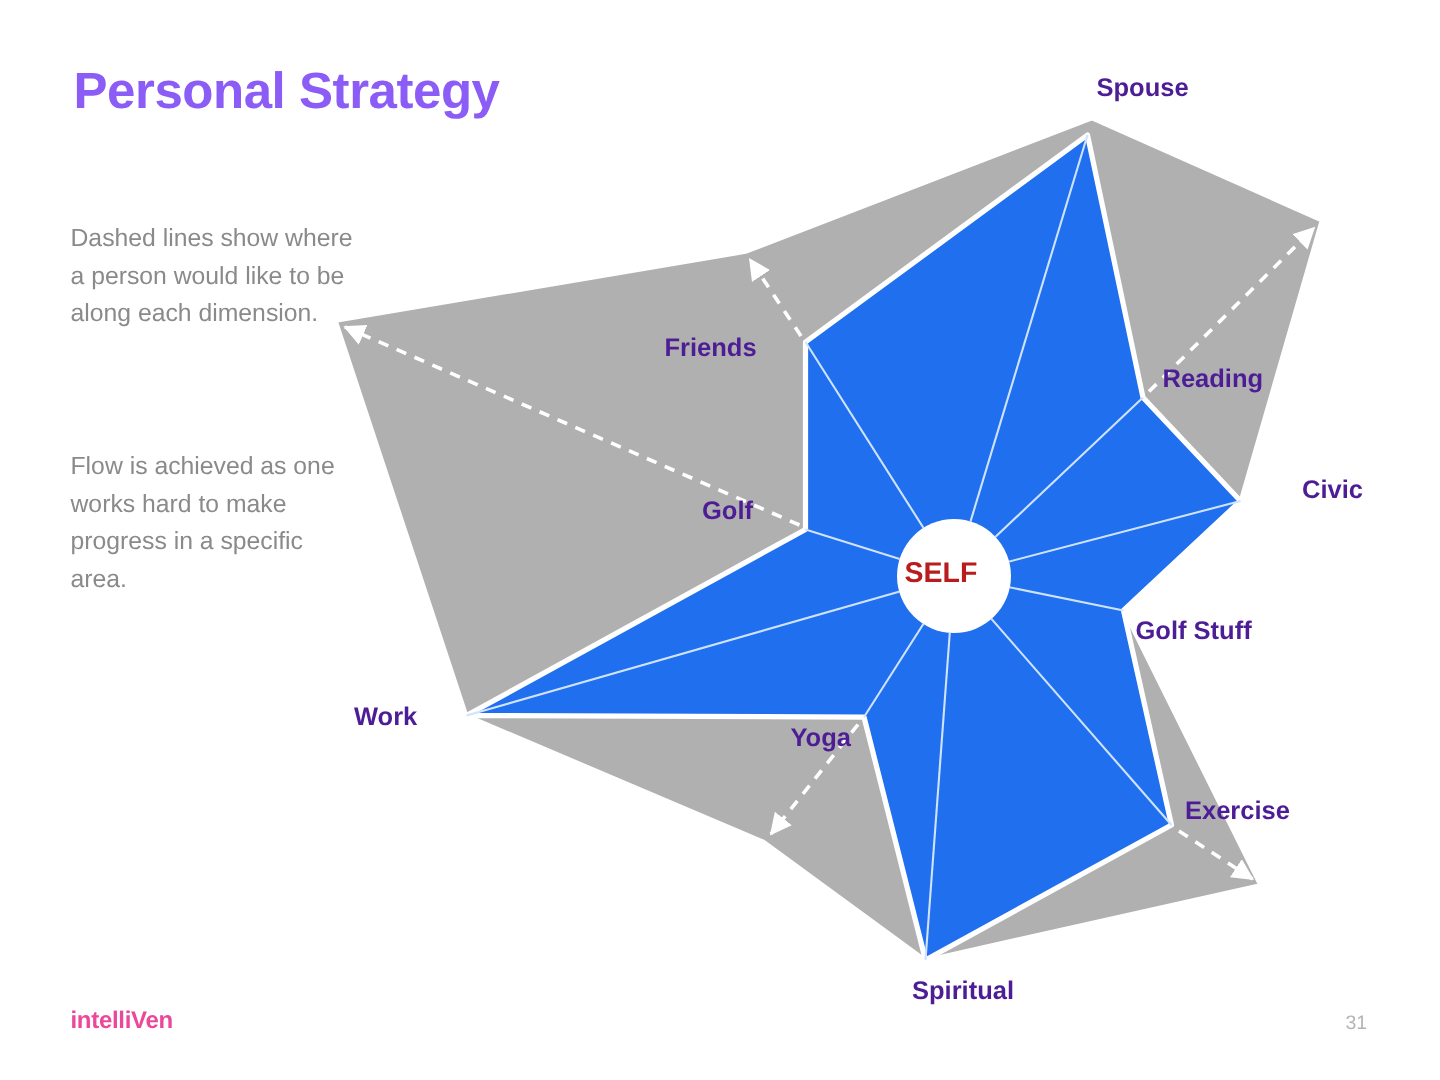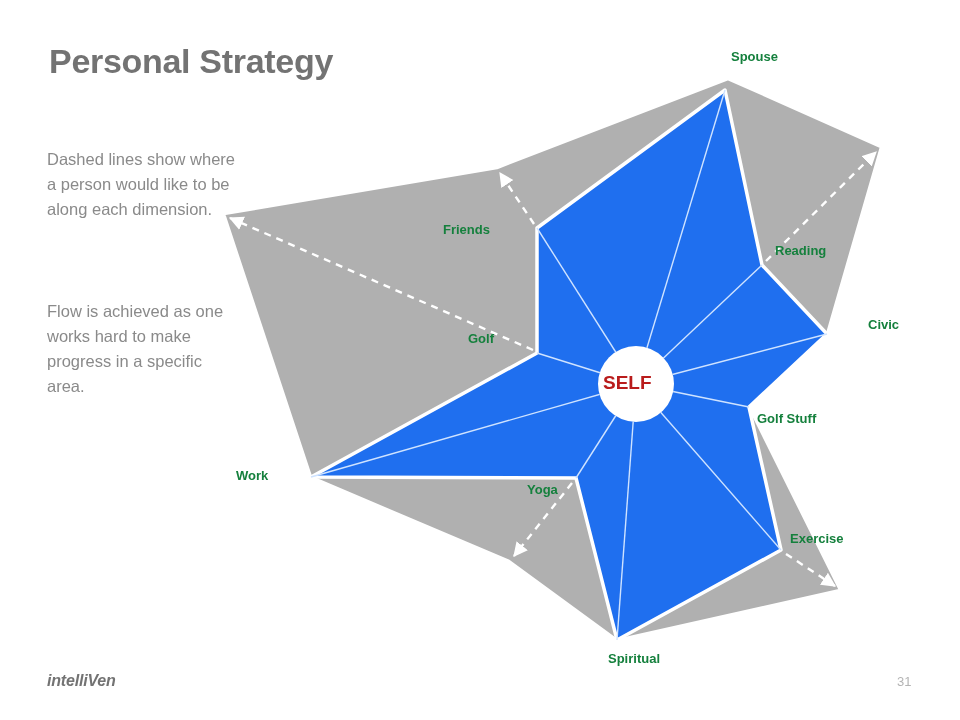--- a/index.html
+++ b/index.html
@@ -10,54 +10,53 @@
     font-family:"Liberation Sans", sans-serif;
     overflow:hidden;
     position:relative;
   }
   #slide{
     position:absolute;left:0;top:0;width:960px;height:720px;
     background:#ffffff;
   }
   #title{
     position:absolute;left:49px;top:42px;
-    font-size:34px;font-weight:bold;color:#737373;
+    font-size:34px;font-weight:bold;color:#8b5cf6;
     letter-spacing:-0.3px;
     white-space:nowrap;
   }
   .note{
     position:absolute;left:47px;
     width:196px;
     font-size:16.5px;
     line-height:25px;
     color:#8a8a8a;
     white-space:pre-wrap;
   }
   #note1{top:147px;}
   #note2{top:299px;}
   #chart-svg{
     position:absolute;left:0;top:0;width:960px;height:720px;
   }
   .axis-label{
     position:absolute;
-    font-size:13px;
+    font-size:17px;
     font-weight:bold;
-    color:#15803d;
+    color:#4c1d95;
     white-space:nowrap;
   }
   #self-label{
     position:absolute;
     font-size:19px;font-weight:bold;color:#b91c1c;
     white-space:nowrap;
   }
   #footer-logo{
     position:absolute;left:47px;top:672px;
-    font-size:16px;font-weight:bold;color:#737373;
+    font-size:16px;font-weight:bold;color:#ec4899;
     letter-spacing:-0.2px;
-    font-style:italic;
   }
   #page-number{
     position:absolute;left:897px;top:674px;
     font-size:13px;color:#b4b4b4;
   }
 </style>
 </head>
 <body>
 
 <div id="slide">

